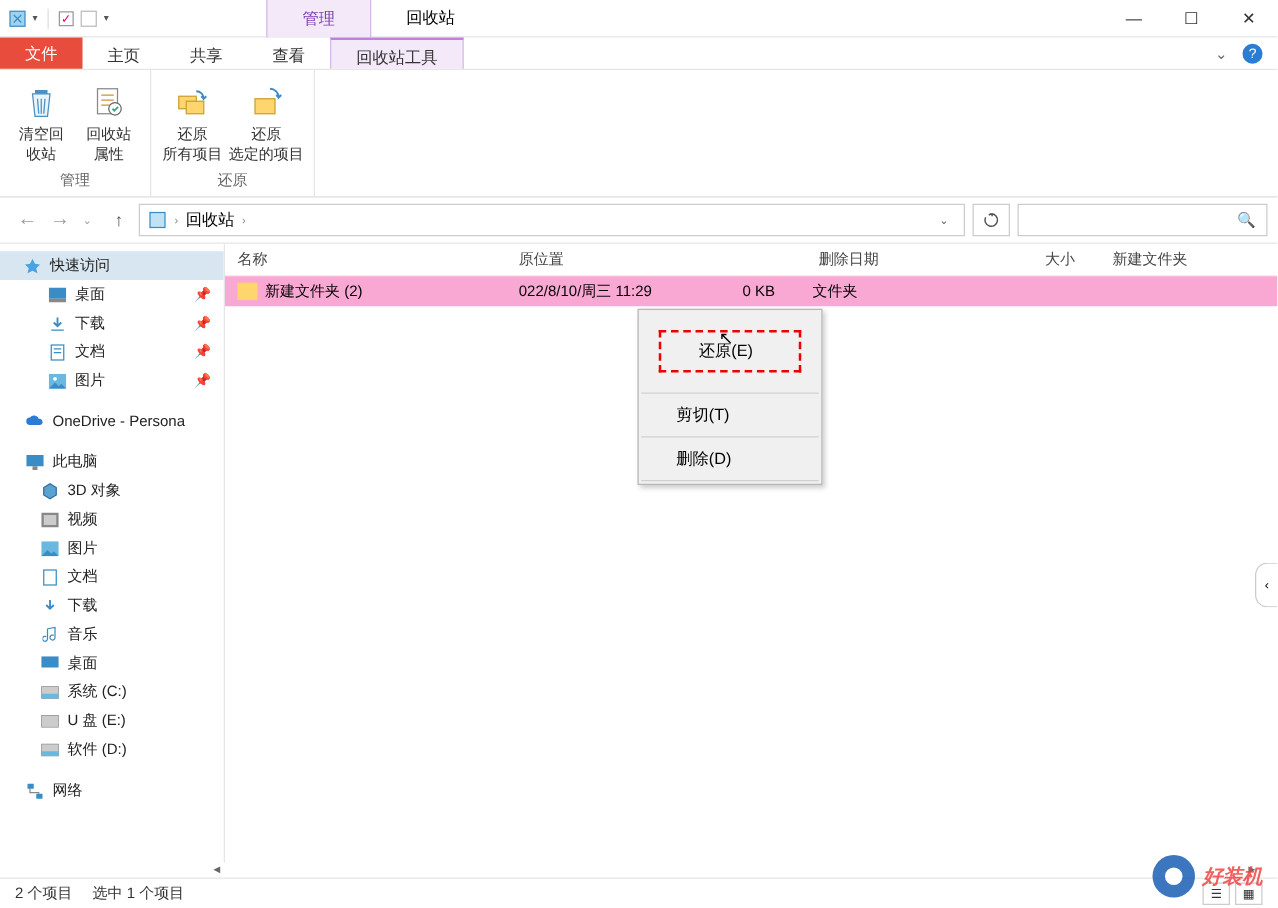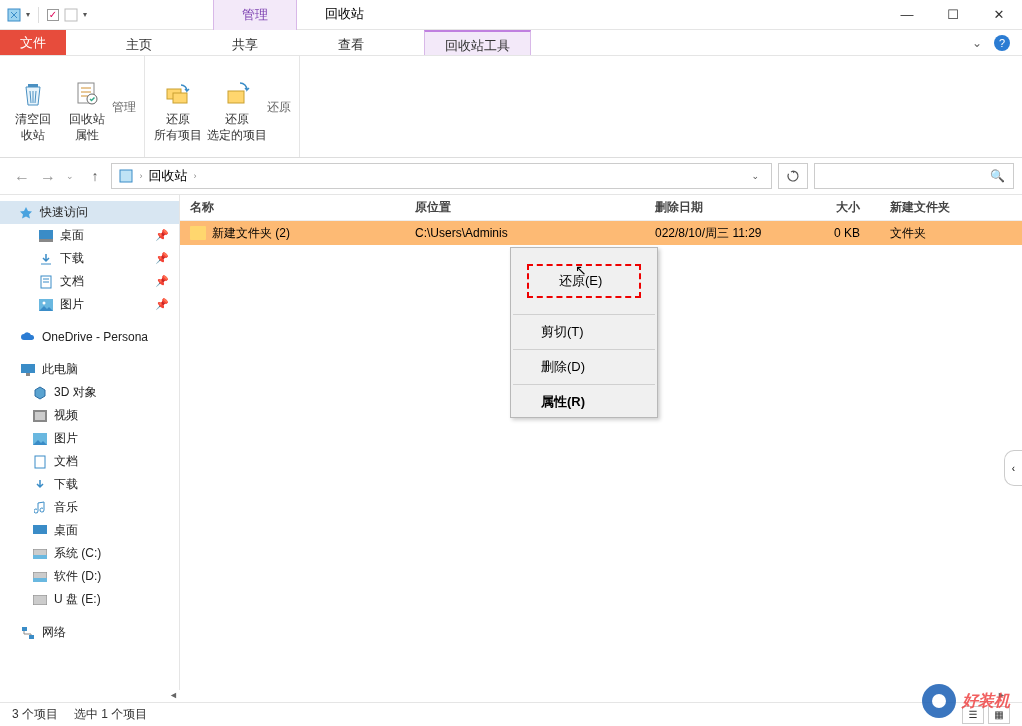--- a/index.html
+++ b/index.html
@@ -12,30 +12,30 @@
 .qat-check { width: 12px; height: 12px; border: 1px solid #999; display: inline-flex; align-items: center; justify-content: center; color: #d05; font-size: 10px; }
 .qat-sep { width: 1px; height: 16px; background: #ddd; margin: 0 4px; }
 .qat-drop { font-size: 8px; color: #555; }
 .title-tabs { display: flex; margin-left: 120px; }
 .title-tab { padding: 6px 28px; font-size: 13px; }
 .title-tab.active { background: #f3e9f9; color: #7b3fb0; border: 1px solid #d8b8e8; border-bottom: none; }
 .win-controls { margin-left: auto; display: flex; }
 .win-btn { width: 46px; height: 30px; display: flex; align-items: center; justify-content: center; font-size: 13px; color: #333; }
 
 
-.ribbon-tabs { height: 26px; display: flex; align-items: stretch; border-bottom: 1px solid #e5e5e5; gap: 40px; }
+.ribbon-tabs { height: 26px; display: flex; align-items: stretch; border-bottom: 1px solid #e5e5e5; }
 .rtab { padding: 4px 20px 0; font-size: 13px; color: #333; display: flex; align-items: center; }
 .rtab.file { background: #e74c3c; color: #fff; padding: 0 20px; }
 .rtab.tool { background: #f3e9f9; border-top: 2px solid #c080e0; border-left: 1px solid #d8b8e8; border-right: 1px solid #d8b8e8; }
 .ribbon-right { margin-left: auto; display: flex; align-items: center; gap: 12px; padding-right: 12px; }
 .help-icon { width: 16px; height: 16px; border-radius: 50%; background: #2b7cd3; color: #fff; display: flex; align-items: center; justify-content: center; font-size: 11px; }
 
 
 .ribbon { height: 102px; display: flex; border-bottom: 1px solid #ddd; }
-.ribbon-group { display: flex; flex-direction: row; align-items: center; padding: 4px 8px 2px; border-right: 1px solid #e5e5e5; }
+.ribbon-group { display: flex; flex-direction: column; align-items: center; padding: 4px 8px 2px; border-right: 1px solid #e5e5e5; }
 .ribbon-buttons { display: flex; gap: 4px; flex: 1; }
 .ribbon-btn { display: flex; flex-direction: column; align-items: center; justify-content: flex-start; width: 50px; padding-top: 6px; gap: 2px; cursor: default; }
 .ribbon-btn .ico { width: 32px; height: 32px; display: flex; align-items: center; justify-content: center; }
 .ribbon-btn .lbl { font-size: 12px; text-align: center; line-height: 1.3; color: #333; }
 .ribbon-group-label { font-size: 12px; color: #666; padding: 2px 0; }
 
 
 .navbar { height: 36px; display: flex; align-items: center; padding: 4px 8px; gap: 6px; }
 .nav-arrows { display: flex; gap: 10px; align-items: center; color: #999; padding: 0 6px; }
 .nav-arrow { font-size: 16px; }
@@ -52,28 +52,28 @@
 .tree { width: 180px; border-right: 1px solid #e5e5e5; padding: 6px 0; overflow: hidden; }
 .tree-item { display: flex; align-items: center; gap: 6px; padding: 3px 6px 3px 20px; font-size: 13px; color: #222; position: relative; }
 .tree-item.quick { background: #d8e6f2; padding-left: 18px; }
 .tree-item .pin { position: absolute; right: 10px; color: #888; font-size: 11px; }
 .tree-item.sub { padding-left: 38px; }
 .tree-item.lvl2 { padding-left: 32px; }
 .tree-sep { height: 10px; }
 .tree-ico { width: 16px; height: 16px; display: inline-flex; align-items: center; justify-content: center; }
 
 .list { flex: 1; position: relative; }
-.cols { display: flex; height: 26px; align-items: center; border-bottom: 1px solid #eee; color: #444; font-size: 12px; font-weight: bold; }
+.cols { display: flex; height: 26px; align-items: center; border-bottom: 1px solid #eee; color: #444; font-size: 12px; }
 .col { padding-left: 10px; }
 .col.name { width: 225px; }
 .col.orig { width: 240px; }
 .col.date { width: 155px; }
 .col.size { width: 80px; text-align: right; padding-right: 20px; padding-left: 0; }
 .col.type { flex: 1; }
-.row { display: flex; height: 24px; align-items: center; background: #fdba74; font-size: 12px; }
+.row { display: flex; height: 24px; align-items: center; background: #f9a8d4; font-size: 12px; }
 .cell { padding-left: 10px; overflow: hidden; white-space: nowrap; }
 .cell.name { width: 225px; display: flex; align-items: center; gap: 6px; }
 .cell.orig { width: 240px; }
 .cell.date { width: 155px; }
 .cell.size { width: 80px; text-align: right; padding-right: 20px; padding-left: 0; }
 .cell.type { flex: 1; }
 .folder-ico { width: 16px; height: 14px; background: #ffd66e; border-radius: 1px; display: inline-block; }
 
 
 .ctxmenu { position: absolute; left: 510px; top: 247px; width: 148px; background: #f0f0f0; border: 1px solid #b8b8b8; box-shadow: 2px 2px 4px rgba(0,0,0,.2); }
@@ -372,32 +372,32 @@
             <rect width="14" height="10" fill="#ccc" stroke="#888"></rect>
             <rect y="6" width="14" height="4" fill="#6ab8e0"></rect>
           </svg>
         </span>
         <span>系统 (C:)</span>
       </div>
     <div class="tree-item lvl2">
         <span class="tree-ico">
           <svg width="14" height="10">
             <rect width="14" height="10" fill="#ccc" stroke="#888"></rect>
-            <rect y="6" width="14" height="4" fill="#6ab8e0"></rect>
-          </svg>
-        </span>
-        <span>软件 (D:)</span>
+          </svg>
+        </span>
+        <span>U 盘 (E:)</span>
       </div>
     <div class="tree-item lvl2">
         <span class="tree-ico">
           <svg width="14" height="10">
             <rect width="14" height="10" fill="#ccc" stroke="#888"></rect>
-          </svg>
-        </span>
-        <span>U 盘 (E:)</span>
+            <rect y="6" width="14" height="4" fill="#6ab8e0"></rect>
+          </svg>
+        </span>
+        <span>软件 (D:)</span>
       </div>
     <div class="tree-sep"></div>
     <div class="tree-item">
         <span class="tree-ico">
           <svg width="14" height="14">
             <rect x="1" y="1" width="5" height="4" fill="#3a8cc7"></rect>
             <rect x="8" y="9" width="5" height="4" fill="#3a8cc7"></rect>
             <path d="M3 5 v3 h7 v1" stroke="#888" fill="none"></path>
           </svg>
         </span>
@@ -411,49 +411,47 @@
       <div class="col orig">原位置</div>
       <div class="col date">删除日期</div>
       <div class="col size">大小</div>
       <div class="col type">新建文件夹</div>
     </div>
     <div class="row">
       <div class="cell name">
           <span class="folder-ico"></span>
           <span>新建文件夹 (2)</span>
         </div>
-      <div class="cell orig">C:\Users\Adminis</div>
       <div class="cell date">022/8/10/周三 11:29</div>
       <div class="cell size">0 KB</div>
       <div class="cell type">文件夹</div>
     </div>
   </div>
 </div>
 
 <div class="ctxmenu">
   <div class="ctx-item hi">还原(E)</div>
   <div class="ctx-sep"></div>
   <div class="ctx-item">剪切(T)</div>
   <div class="ctx-sep"></div>
   <div class="ctx-item">删除(D)</div>
   <div class="ctx-sep"></div>
-  <div class="ctx-item" style="font-weight:bold">属性(R)</div>
 </div>
 <div class="cursor">↖</div>
 
 <div class="side-tab">‹</div>
 
 <div class="hscroll">
   <span class="arrow">◄</span>
   <span class="track"></span>
   <span class="arrow">►</span>
 </div>
 
 <div class="status">
-  <span>3 个项目</span>
+  <span>2 个项目</span>
   <span>选中 1 个项目</span>
   <div class="status-right">
     <div class="view-btn">☰</div>
     <div class="view-btn">▦</div>
   </div>
 </div>
 
 <div class="wm">
   <div class="wm-eye">
       <div class="wm-eye-in"></div>

